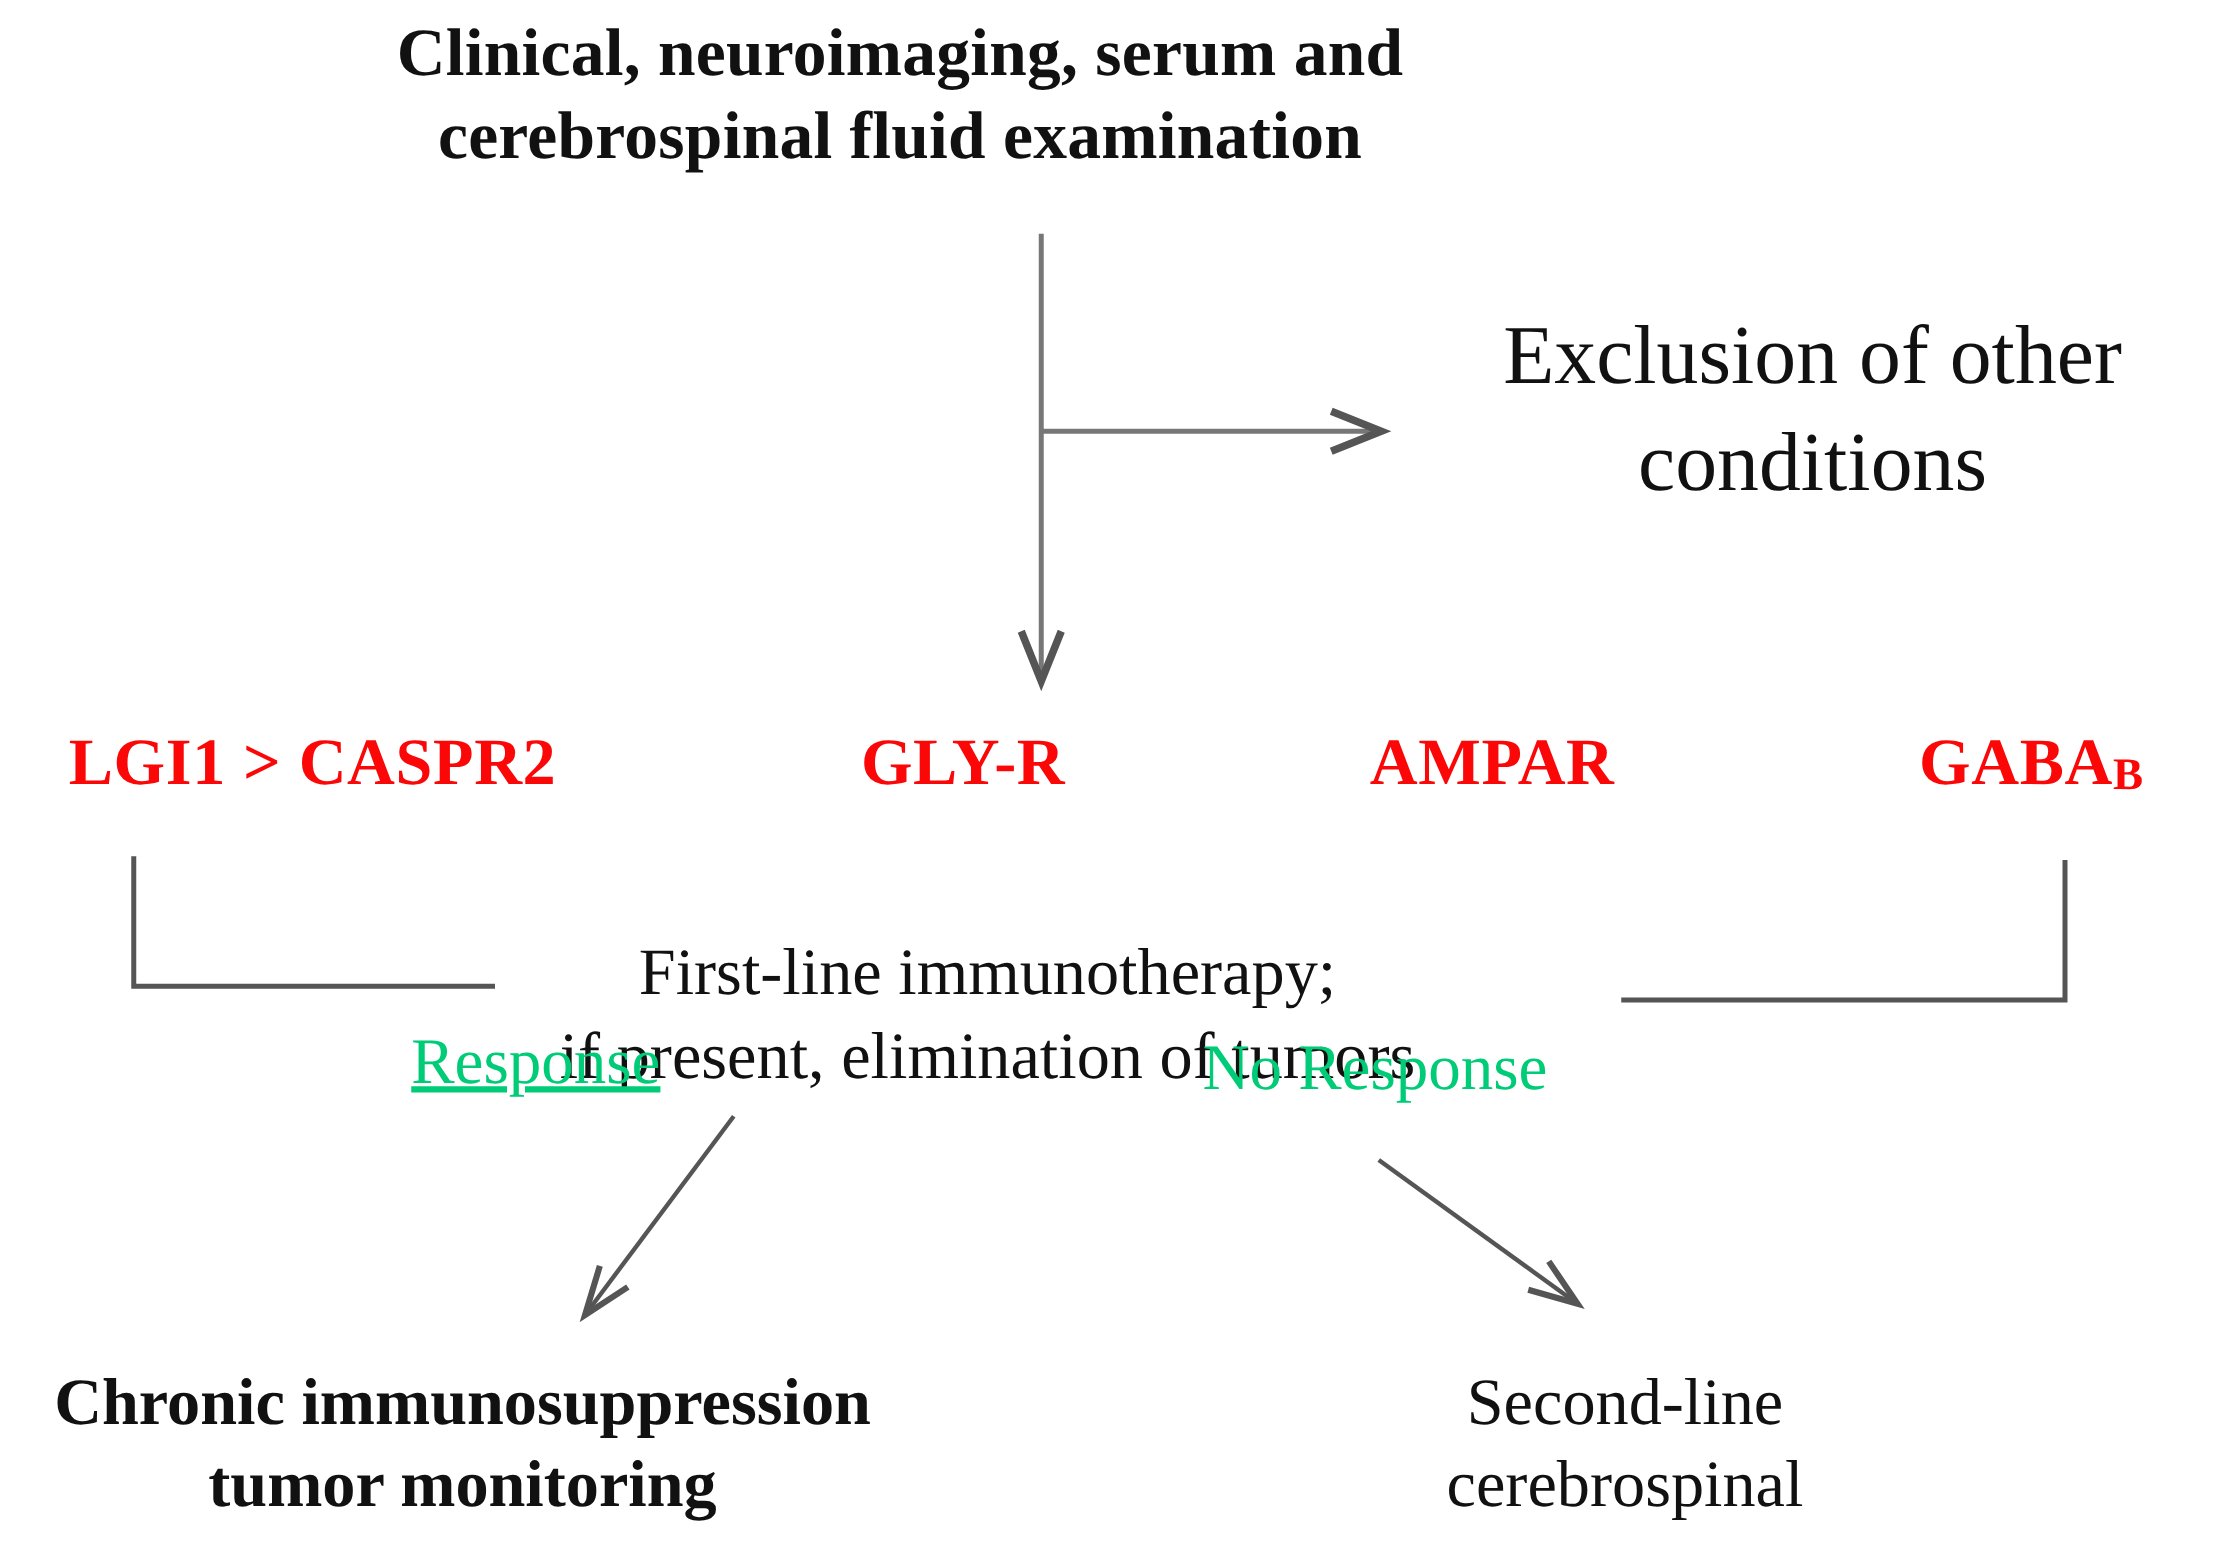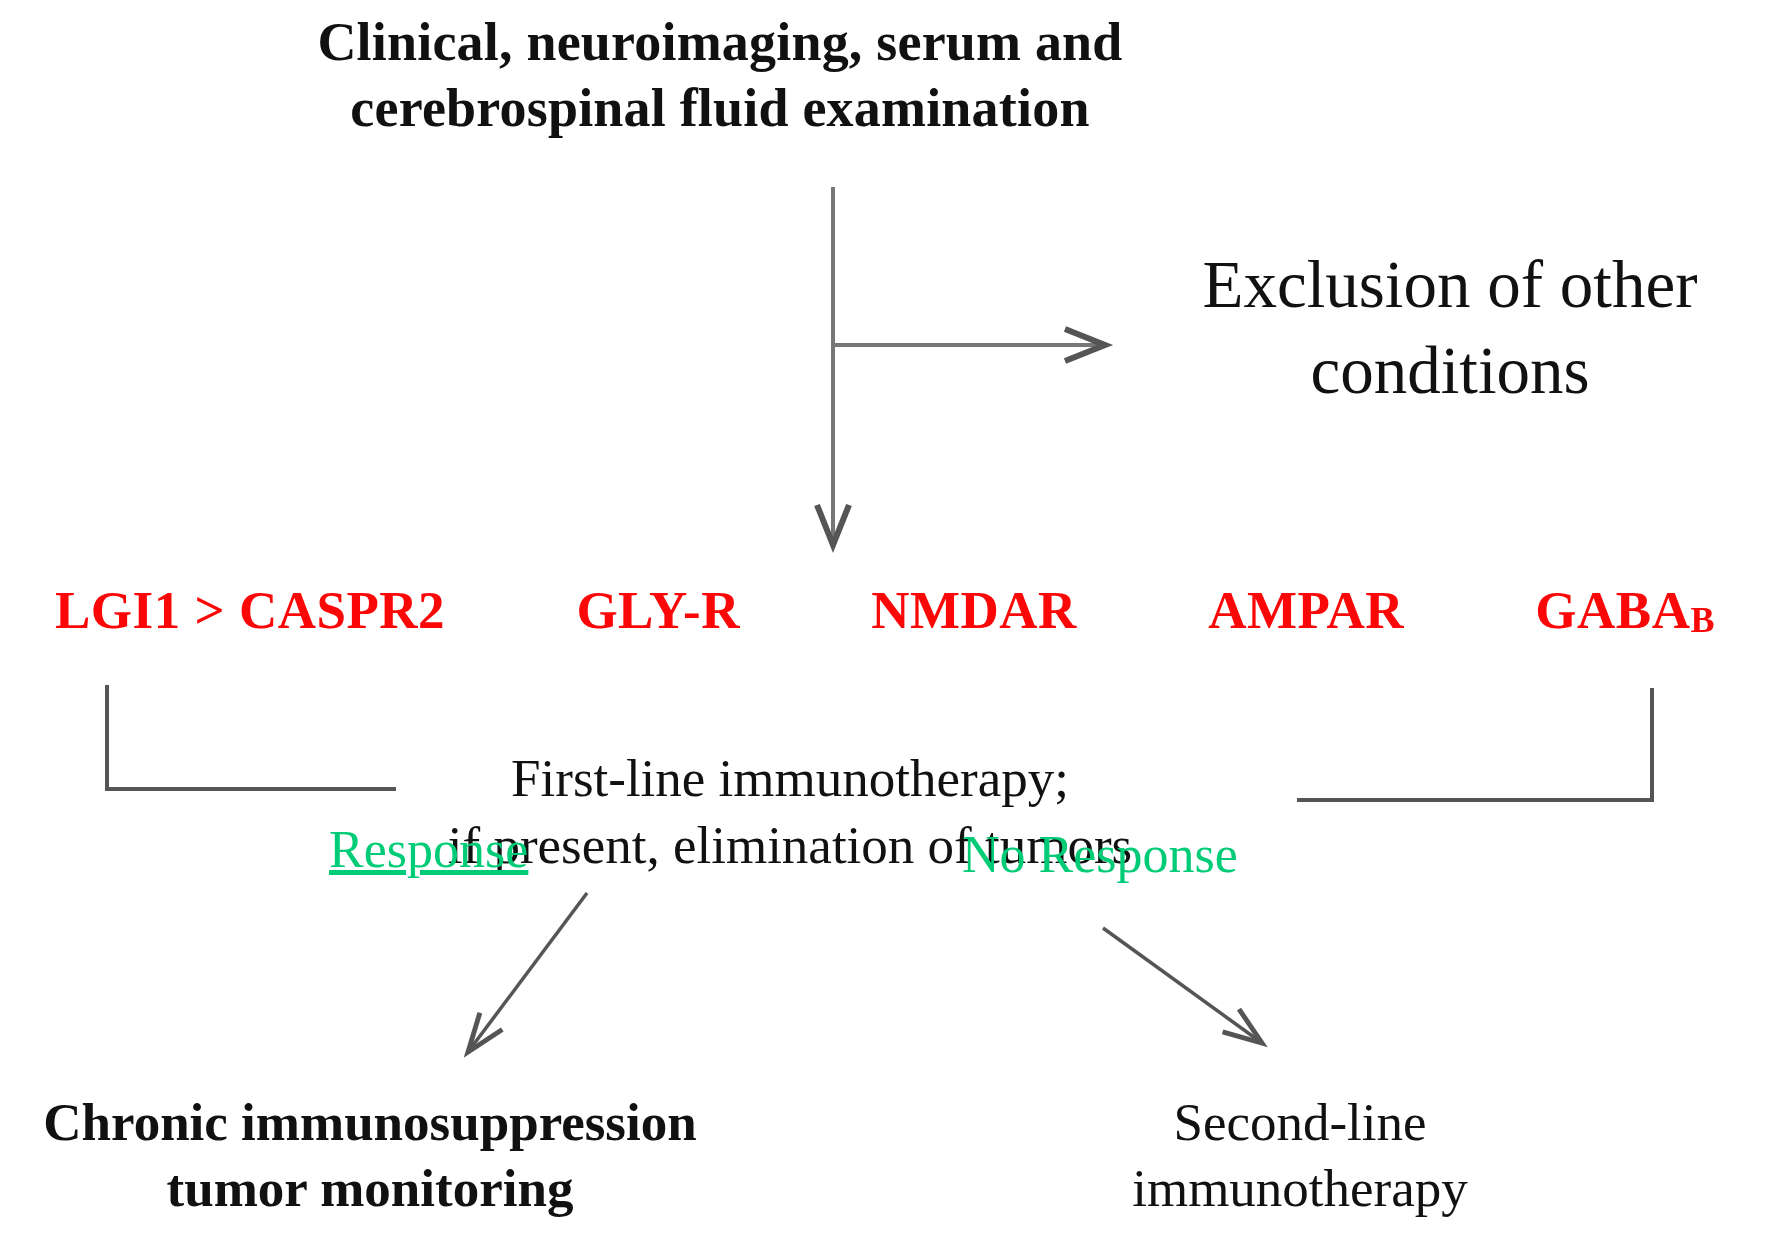--- a/index.html
+++ b/index.html
@@ -152,29 +152,28 @@
 
   <div class="node" id="title-block">Clinical, neuroimaging, serum and
 cerebrospinal fluid examination</div>
 
   <div class="node" id="exclusion-block">Exclusion of other
 conditions</div>
 
   <div id="receptor-row">
     <span class="receptor"><span>LGI1 &gt; CASPR2</span></span>
     <span class="receptor"><span>GLY-R</span></span>
-    <span class="receptor"><span>NMDAR</span></span>
     <span class="receptor"><span>AMPAR</span></span>
     <span class="receptor"><span>GABA</span><sub>B</sub></span>
   </div>
 
   <div class="node" id="therapy-block">First-line immunotherapy;
 if present, elimination of tumors</div>
 
   <div class="resp-label" id="response-label">Response</div>
   <div class="resp-label" id="no-response-label">No Response</div>
 
   <div class="node" id="outcome-left">Chronic immunosuppression
 tumor monitoring</div>
   <div class="node" id="outcome-right">Second-line
-immunotherapy</div>
+cerebrospinal</div>
 
 </div>
 
 </body></html>

